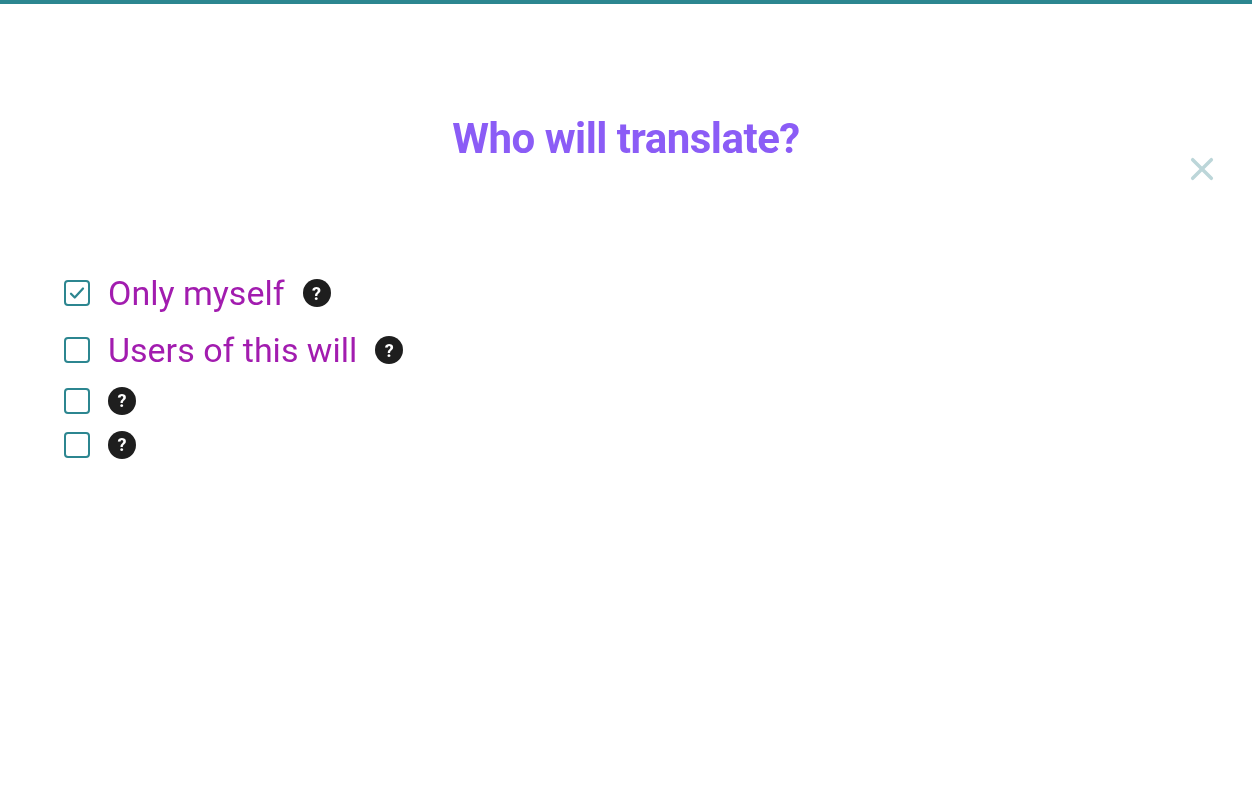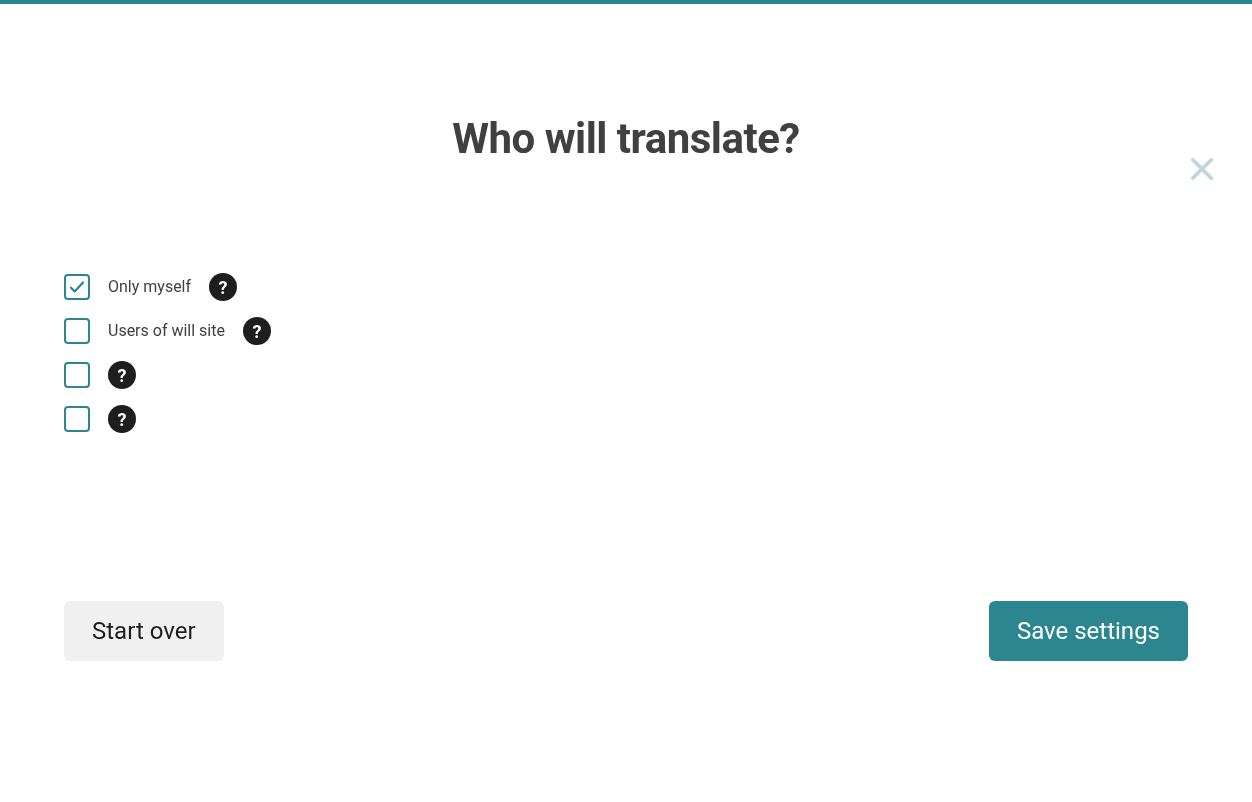--- a/index.html
+++ b/index.html
@@ -43,21 +43,21 @@
     height: 28px;
     stroke: currentColor;
     stroke-width: 3;
     stroke-linecap: round;
   }
   h1.title {
     font-size: 42px;
     font-weight: 700;
     text-align: center;
     margin: 110px 0 11px 0;
-    color: #404040;
+    color: #8b5cf6;
     letter-spacing: -0.5px;
   }
   .options {
     margin-top: 110px;
     display: flex;
     flex-direction: column;
     gap: 16px;
   }
   .option-row {
     display: flex;
@@ -83,22 +83,22 @@
     stroke-width: 3;
     fill: none;
     stroke-linecap: round;
     stroke-linejoin: round;
     display: none;
   }
   .checkbox.checked svg {
     display: block;
   }
   .option-label {
-    font-size: 16px;
-    color: #404040;
+    font-size: 34px;
+    color: #a21caf;
     line-height: 1.2;
   }
   .help-icon {
     width: 28px;
     height: 28px;
     border-radius: 50%;
     background: #1e1e1e;
     color: #fff;
     display: flex;
     align-items: center;
@@ -158,38 +158,34 @@
           </svg>
       </div>
       <span class="option-label">Only myself</span>
       <span class="help-icon">?</span>
     </div>
 
     <div class="option-row">
       <div class="checkbox">
         
       </div>
-      <span class="option-label">Users of will site</span>
+      <span class="option-label">Users of this will</span>
       <span class="help-icon">?</span>
     </div>
 
     <div class="option-row">
       <div class="checkbox">
         
       </div>
       <span class="help-icon">?</span>
     </div>
 
     <div class="option-row">
       <div class="checkbox">
         
       </div>
       <span class="help-icon">?</span>
     </div>
 
   </div>
 
-  <div class="footer">
-    <button class="btn btn-secondary">Start over</button>
-    <button class="btn btn-primary">Save settings</button>
-  </div>
 
 </div>
 
 </body></html>

